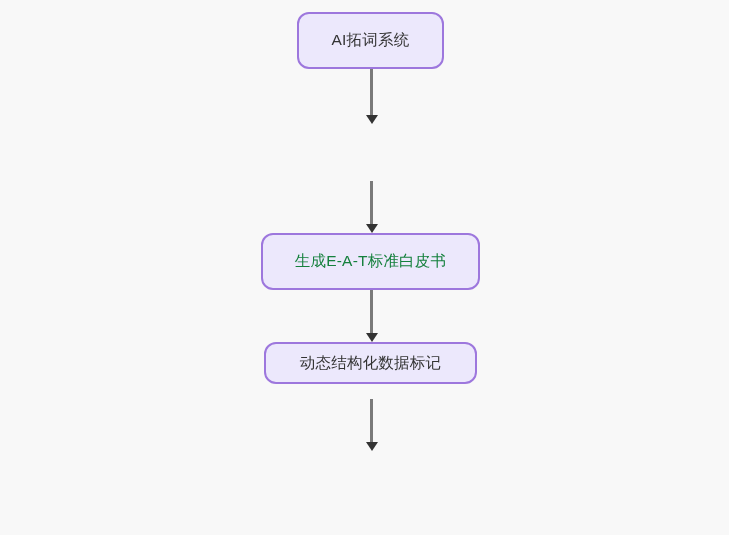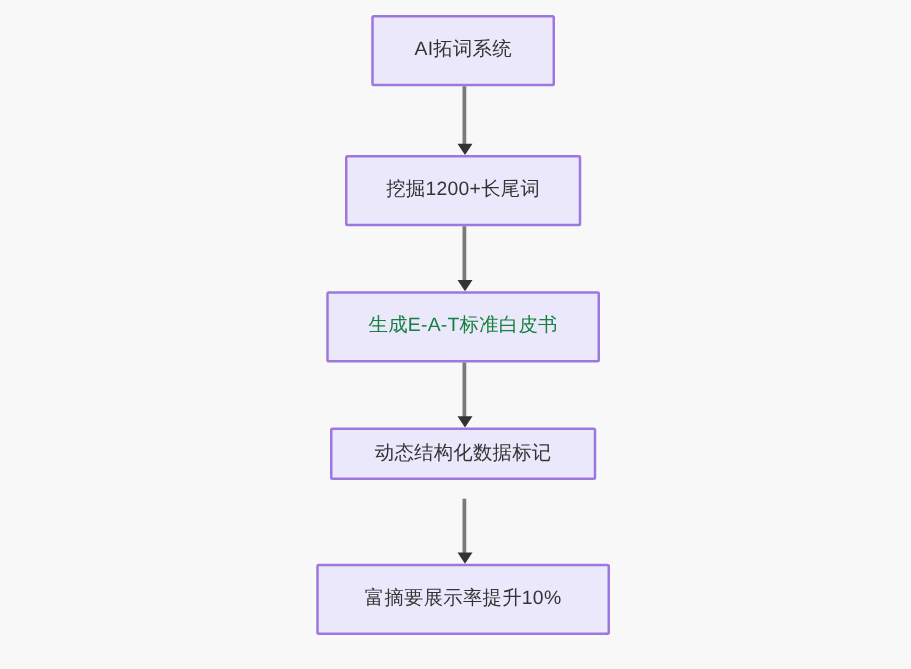--- a/index.html
+++ b/index.html
@@ -16,21 +16,21 @@
   #flowchart-canvas {
     position: relative;
     width: 729px;
     height: 535px;
   }
   .node {
     position: absolute;
     box-sizing: border-box;
     background: #ece8fc;
     border: 2px solid #9d77dd;
-    border-radius: 2px;
+    border-radius: 12px;
     display: flex;
     align-items: center;
     justify-content: center;
     color: #333333;
     font-size: 15.5px;
     line-height: 1.2;
     letter-spacing: 0.2px;
     white-space: nowrap;
   }
   .node-label {
@@ -65,23 +65,20 @@
 
   <div class="node" id="node-1" style="left: 297px; top: 12px; width: 147px; height: 57px; background: rgb(236, 232, 252); border-color: rgb(157, 119, 221); color: rgb(51, 51, 51);">
     <span class="node-label">AI拓词系统</span>
   </div>
 
   <div class="edge" id="edge-1" style="left: 370px; top: 69px;">
     <div class="edge-line" style="height: 47px; background: rgb(122, 122, 122);"></div>
     <div class="edge-arrow" style="top: 46px; border-top-color: rgb(51, 51, 51);"></div>
   </div>
 
-  <div class="node" id="node-2" style="left: 276px; top: 124px; width: 189px; height: 57px; background: rgb(236, 232, 252); border-color: rgb(157, 119, 221); color: rgb(51, 51, 51);">
-    <span class="node-label">挖掘1200+长尾词</span>
-  </div>
 
   <div class="edge" id="edge-2" style="left: 370px; top: 181px;">
     <div class="edge-line" style="height: 44px; background: rgb(122, 122, 122);"></div>
     <div class="edge-arrow" style="top: 43px; border-top-color: rgb(51, 51, 51);"></div>
   </div>
 
   <div class="node" id="node-3" style="left: 261px; top: 233px; width: 219px; height: 57px; background: rgb(236, 232, 252); border-color: rgb(157, 119, 221); color: #15803d;">
     <span class="node-label">生成E-A-T标准白皮书</span>
   </div>
 
@@ -92,17 +89,14 @@
 
   <div class="node" id="node-4" style="left: 264px; top: 342px; width: 213px; height: 42px; background: rgb(236, 232, 252); border-color: rgb(157, 119, 221); color: rgb(51, 51, 51);">
     <span class="node-label">动态结构化数据标记</span>
   </div>
 
   <div class="edge" id="edge-4" style="left: 370px; top: 399px;">
     <div class="edge-line" style="height: 44px; background: rgb(122, 122, 122);"></div>
     <div class="edge-arrow" style="top: 43px; border-top-color: rgb(51, 51, 51);"></div>
   </div>
 
-  <div class="node" id="node-5" style="left: 253px; top: 451px; width: 235px; height: 57px; background: rgb(236, 232, 252); border-color: rgb(157, 119, 221); color: rgb(51, 51, 51);">
-    <span class="node-label">富摘要展示率提升10%</span>
-  </div>
 
 </div>
 
 </body></html>

